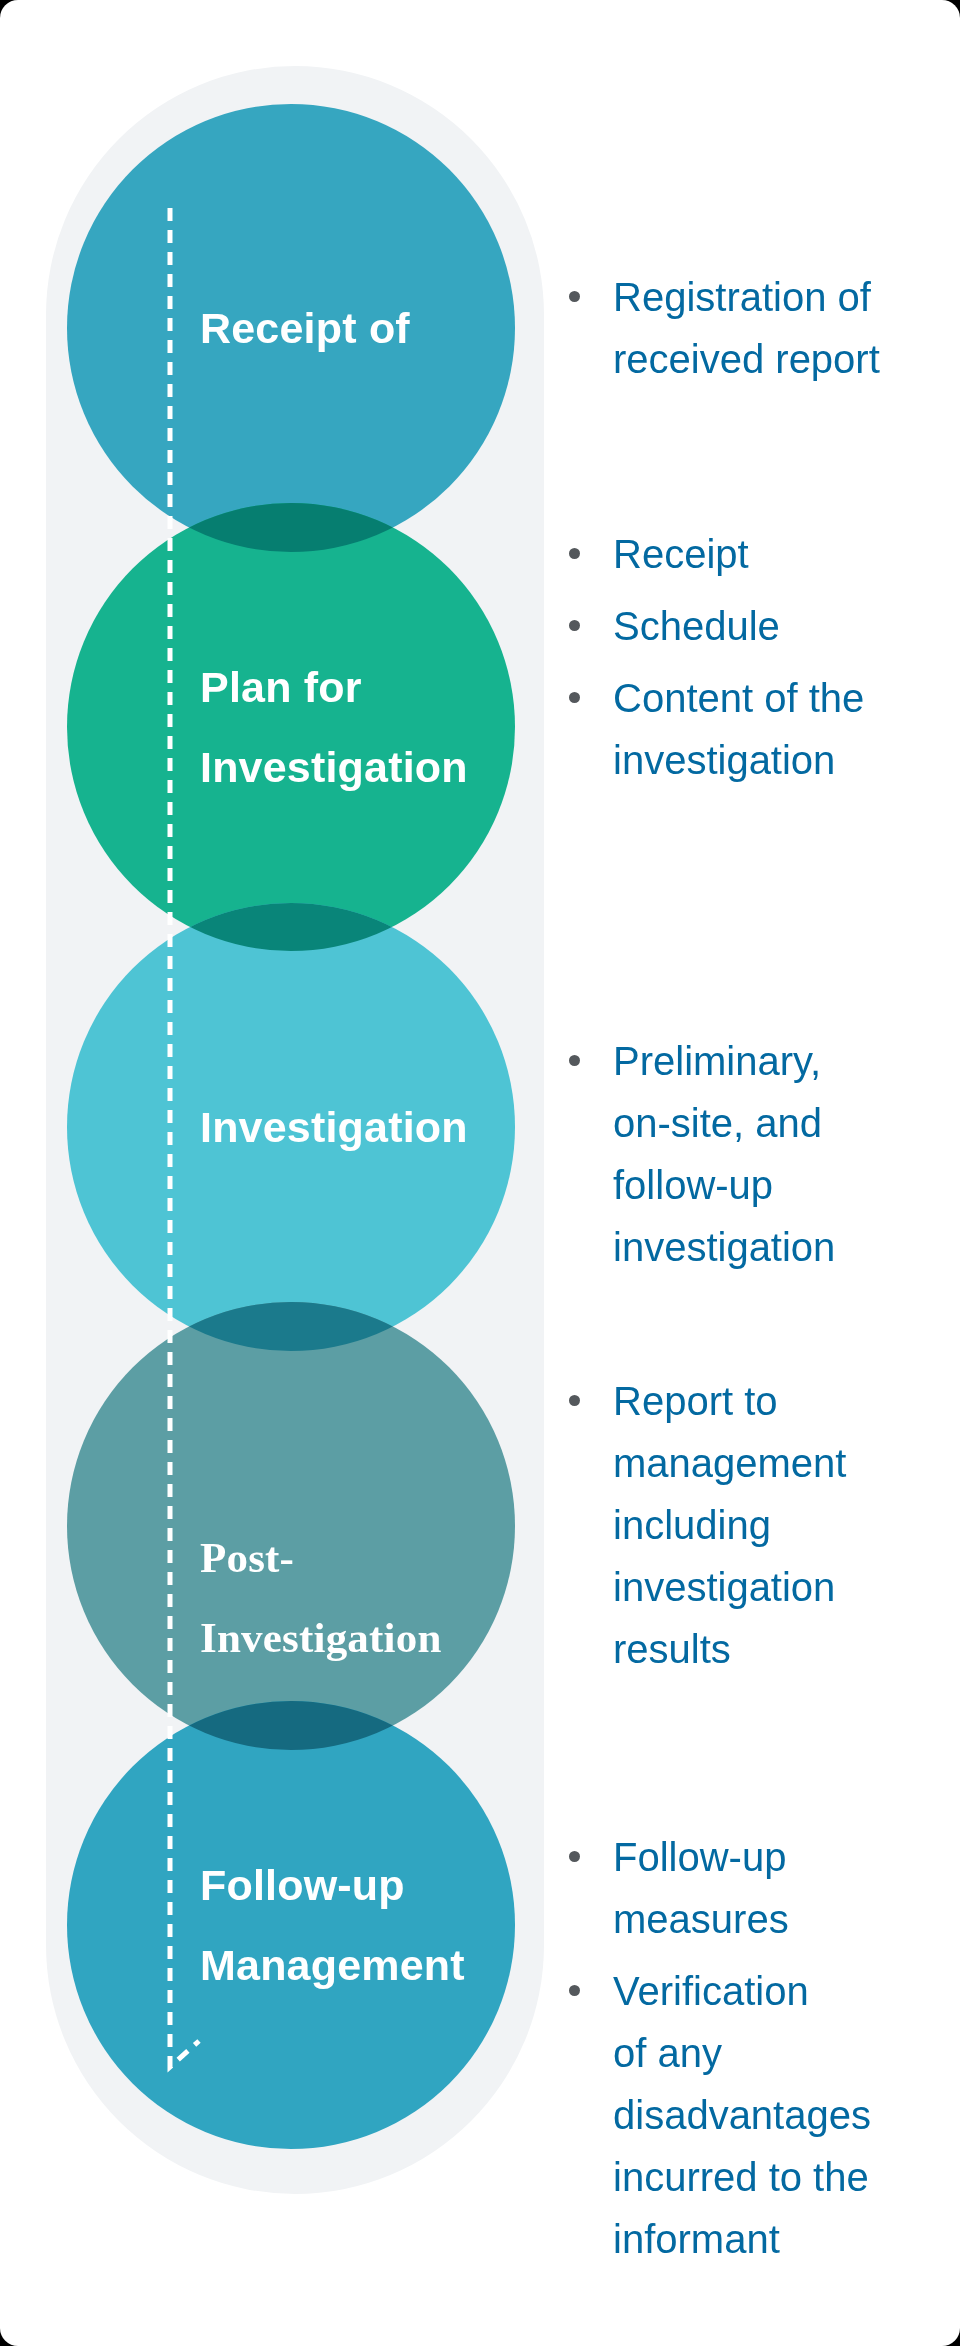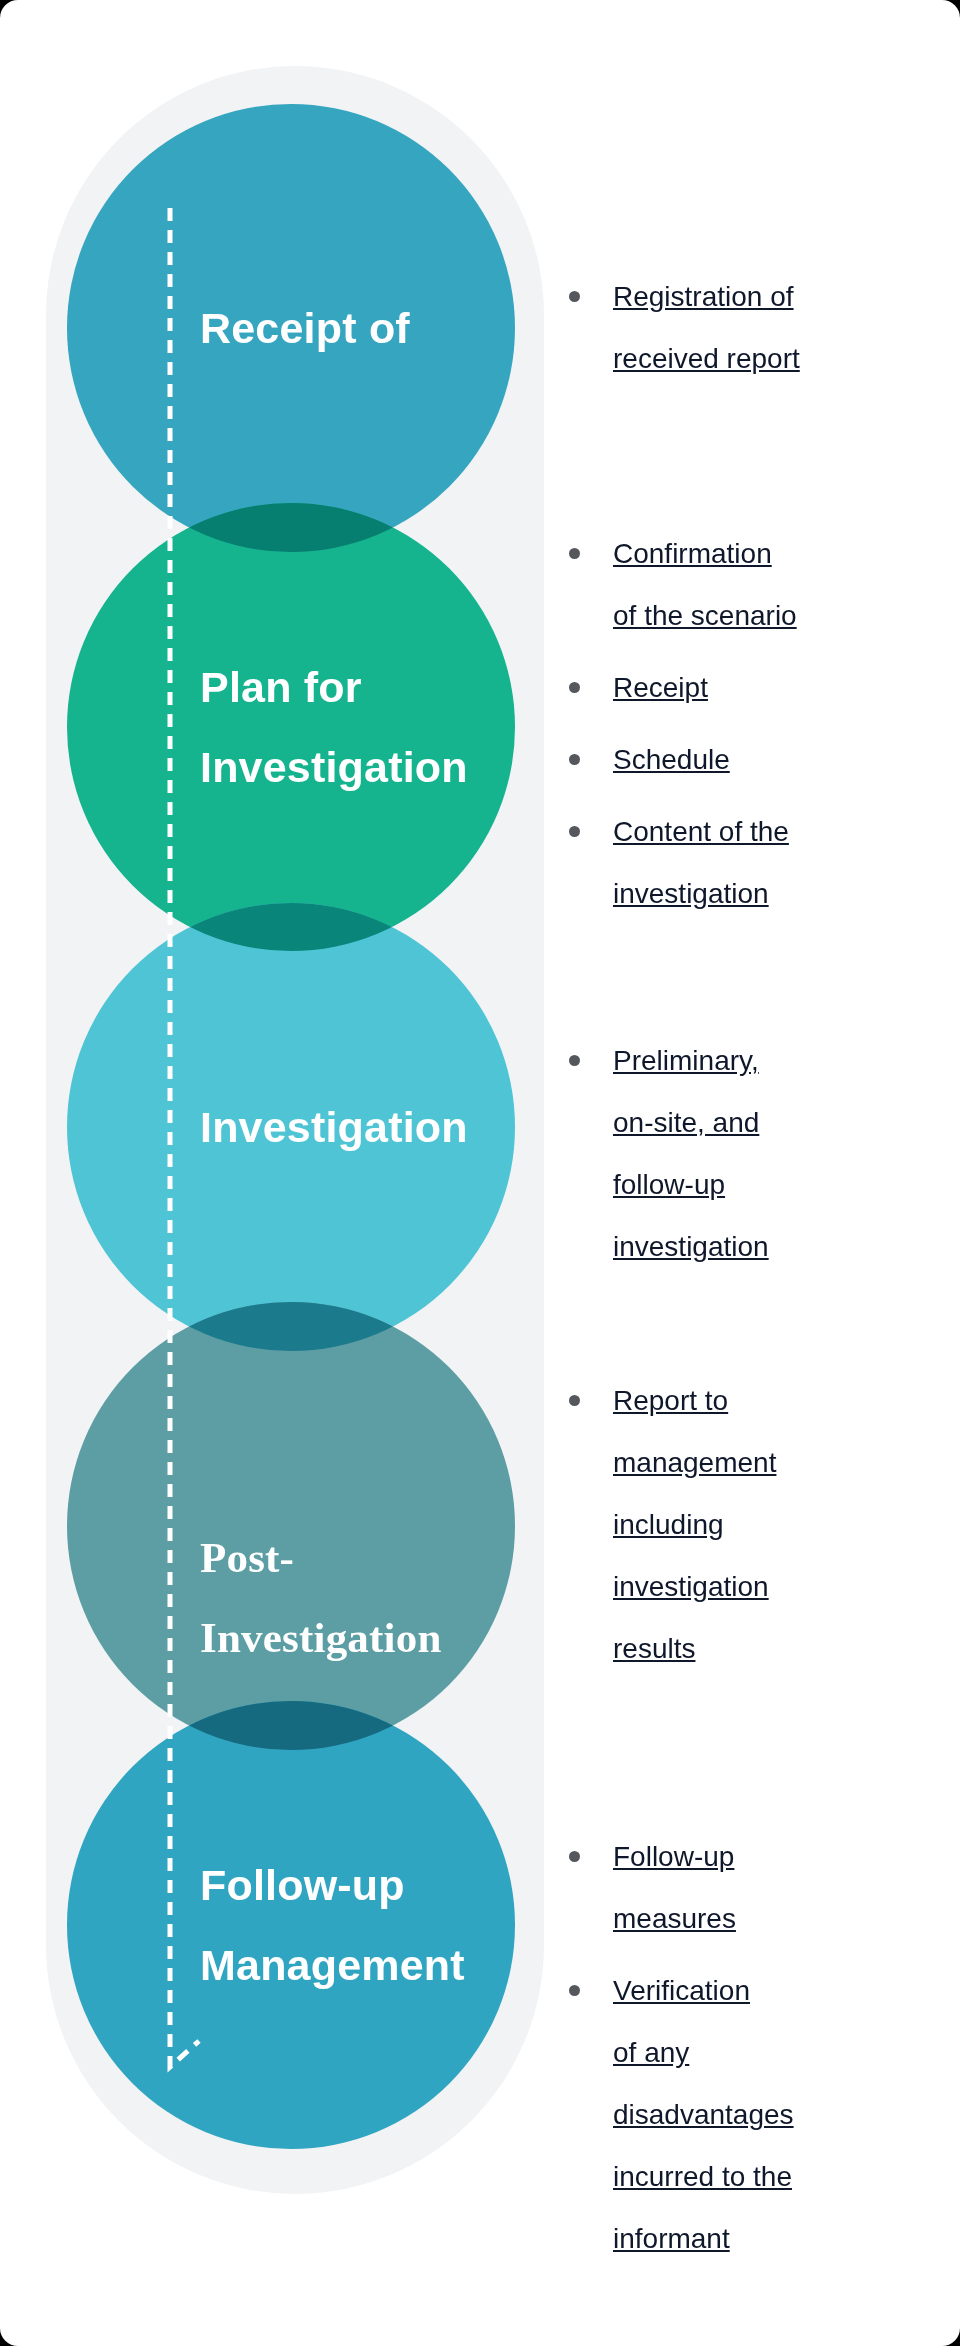--- a/index.html
+++ b/index.html
@@ -68,25 +68,24 @@
     flex: 0 0 auto;
     width: 11px;
     height: 11px;
     margin-left: 13px;
     margin-top: 25px;
     border-radius: 50%;
     background: #54585C;
   }
   .bullet-text {
     margin: 0;
-    font-size: 28px;
+    font-size: 40px;
     line-height: 62px;
-    color: #0f172a;
+    color: #0369a1;
     white-space: pre-line;
-    text-decoration: underline;
   }
 </style>
 </head>
 <body>
 
 <div class="page">
 
   <svg class="diagram-svg" viewBox="0 0 960 2346">
     <defs>
       <clipPath id="clip-c1">
@@ -143,25 +142,20 @@
     <li class="bullet-item">
       <span class="bullet-dot"></span>
       <p class="bullet-text">Registration of
 received report</p>
     </li>
   </ul>
 
   <ul class="bullet-group g2">
     <li class="bullet-item">
       <span class="bullet-dot"></span>
-      <p class="bullet-text">Confirmation
-of the scenario</p>
-    </li>
-    <li class="bullet-item">
-      <span class="bullet-dot"></span>
       <p class="bullet-text">Receipt</p>
     </li>
     <li class="bullet-item">
       <span class="bullet-dot"></span>
       <p class="bullet-text">Schedule</p>
     </li>
     <li class="bullet-item">
       <span class="bullet-dot"></span>
       <p class="bullet-text">Content of the
 investigation</p>

